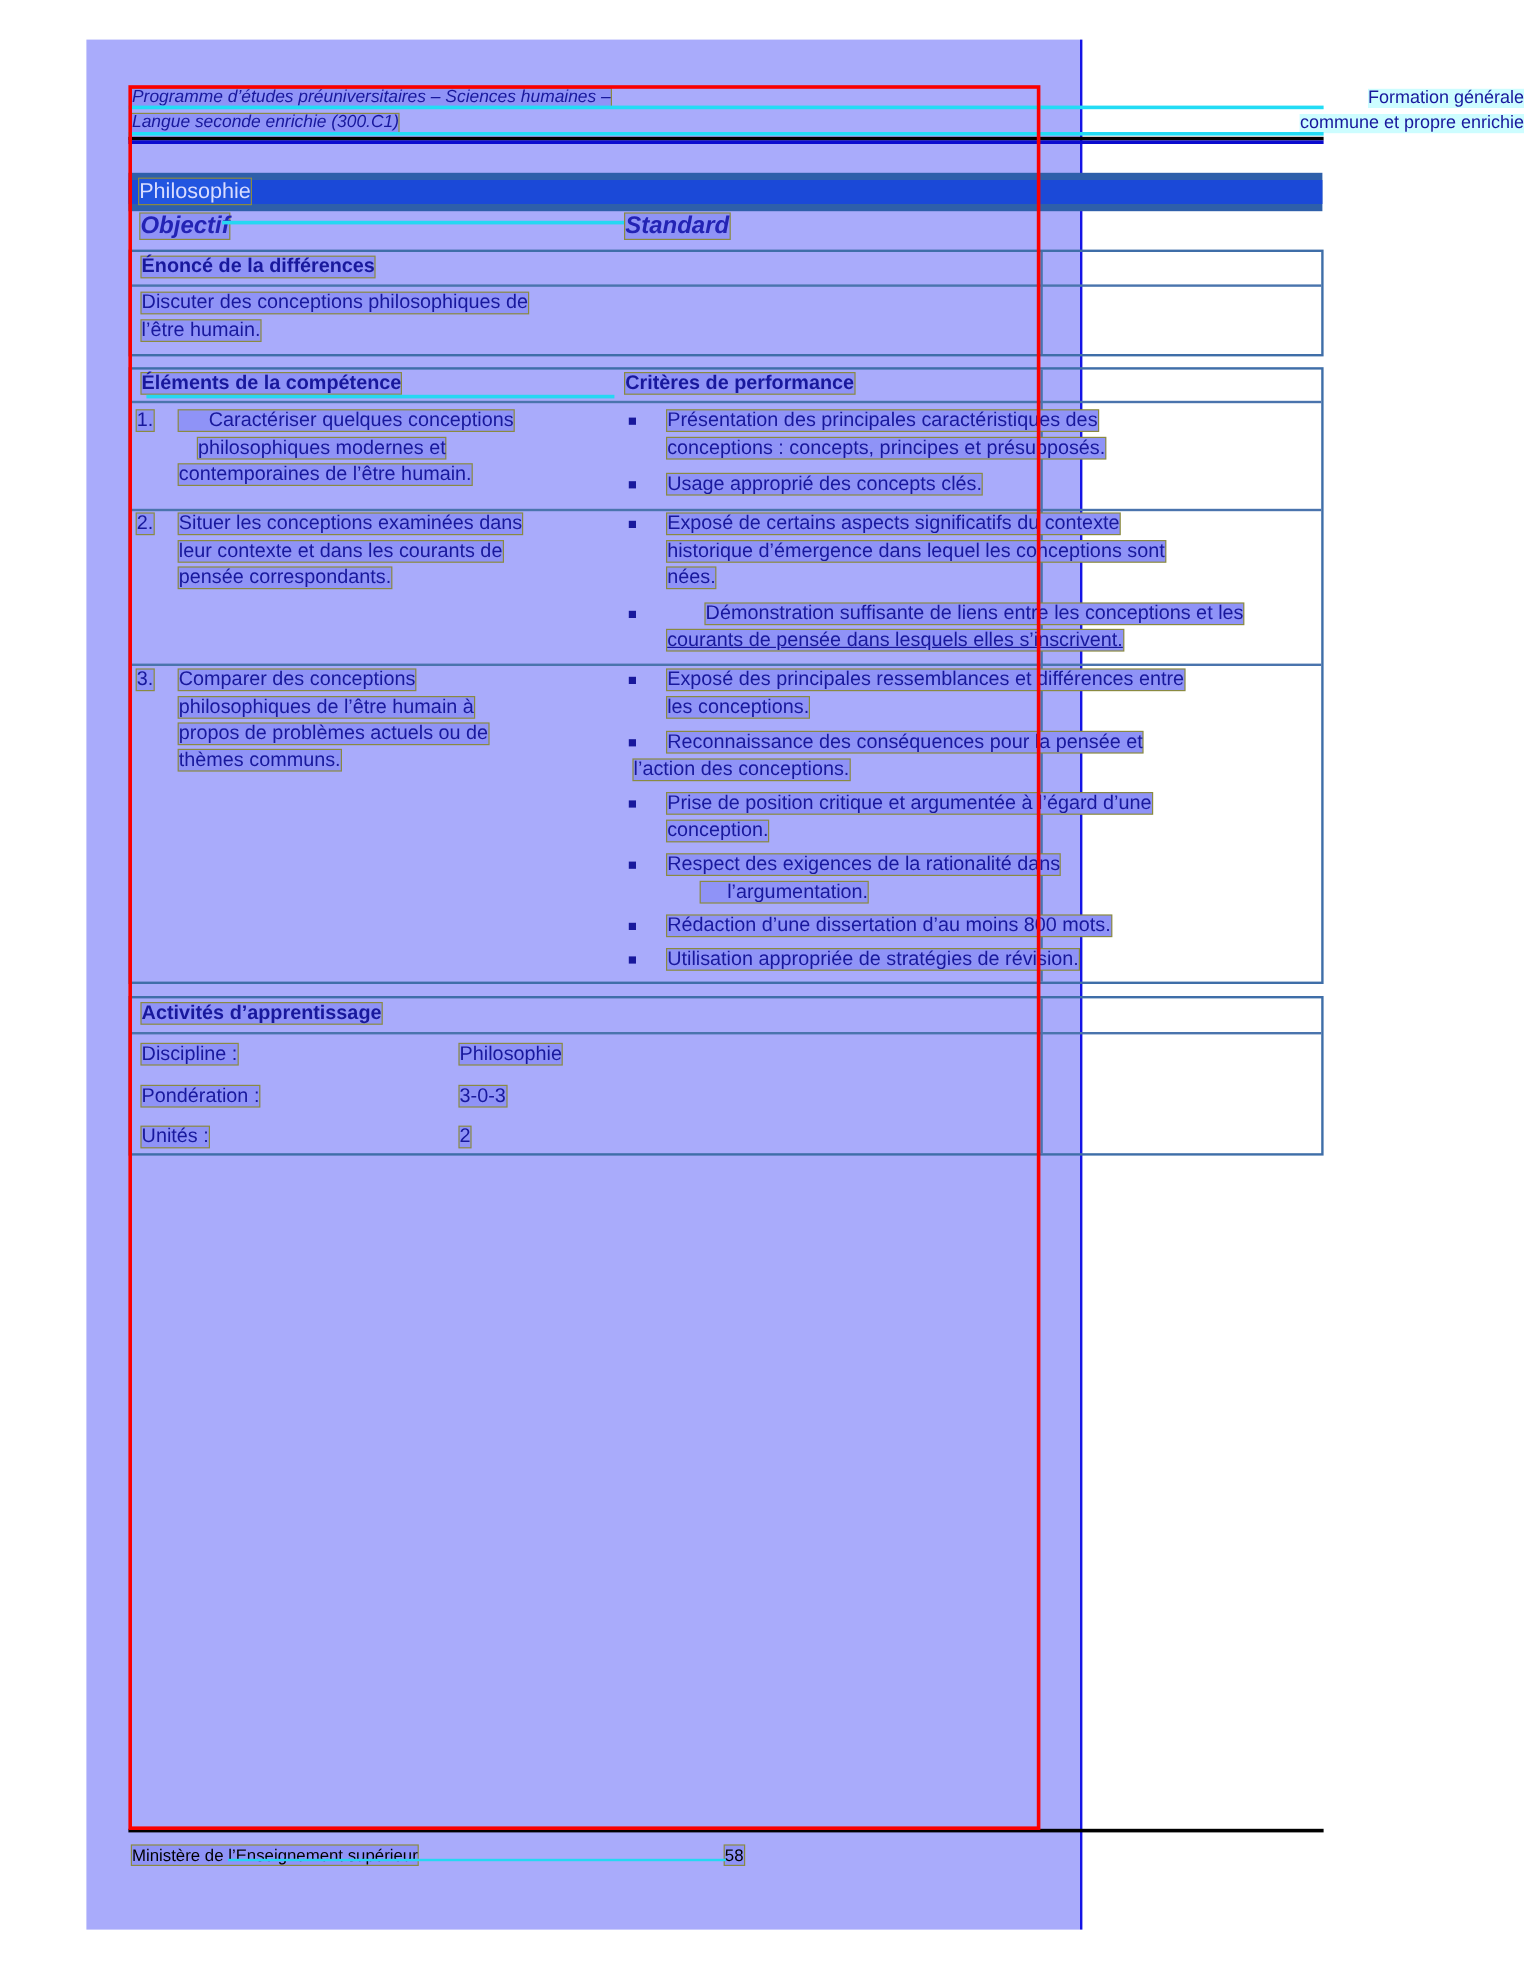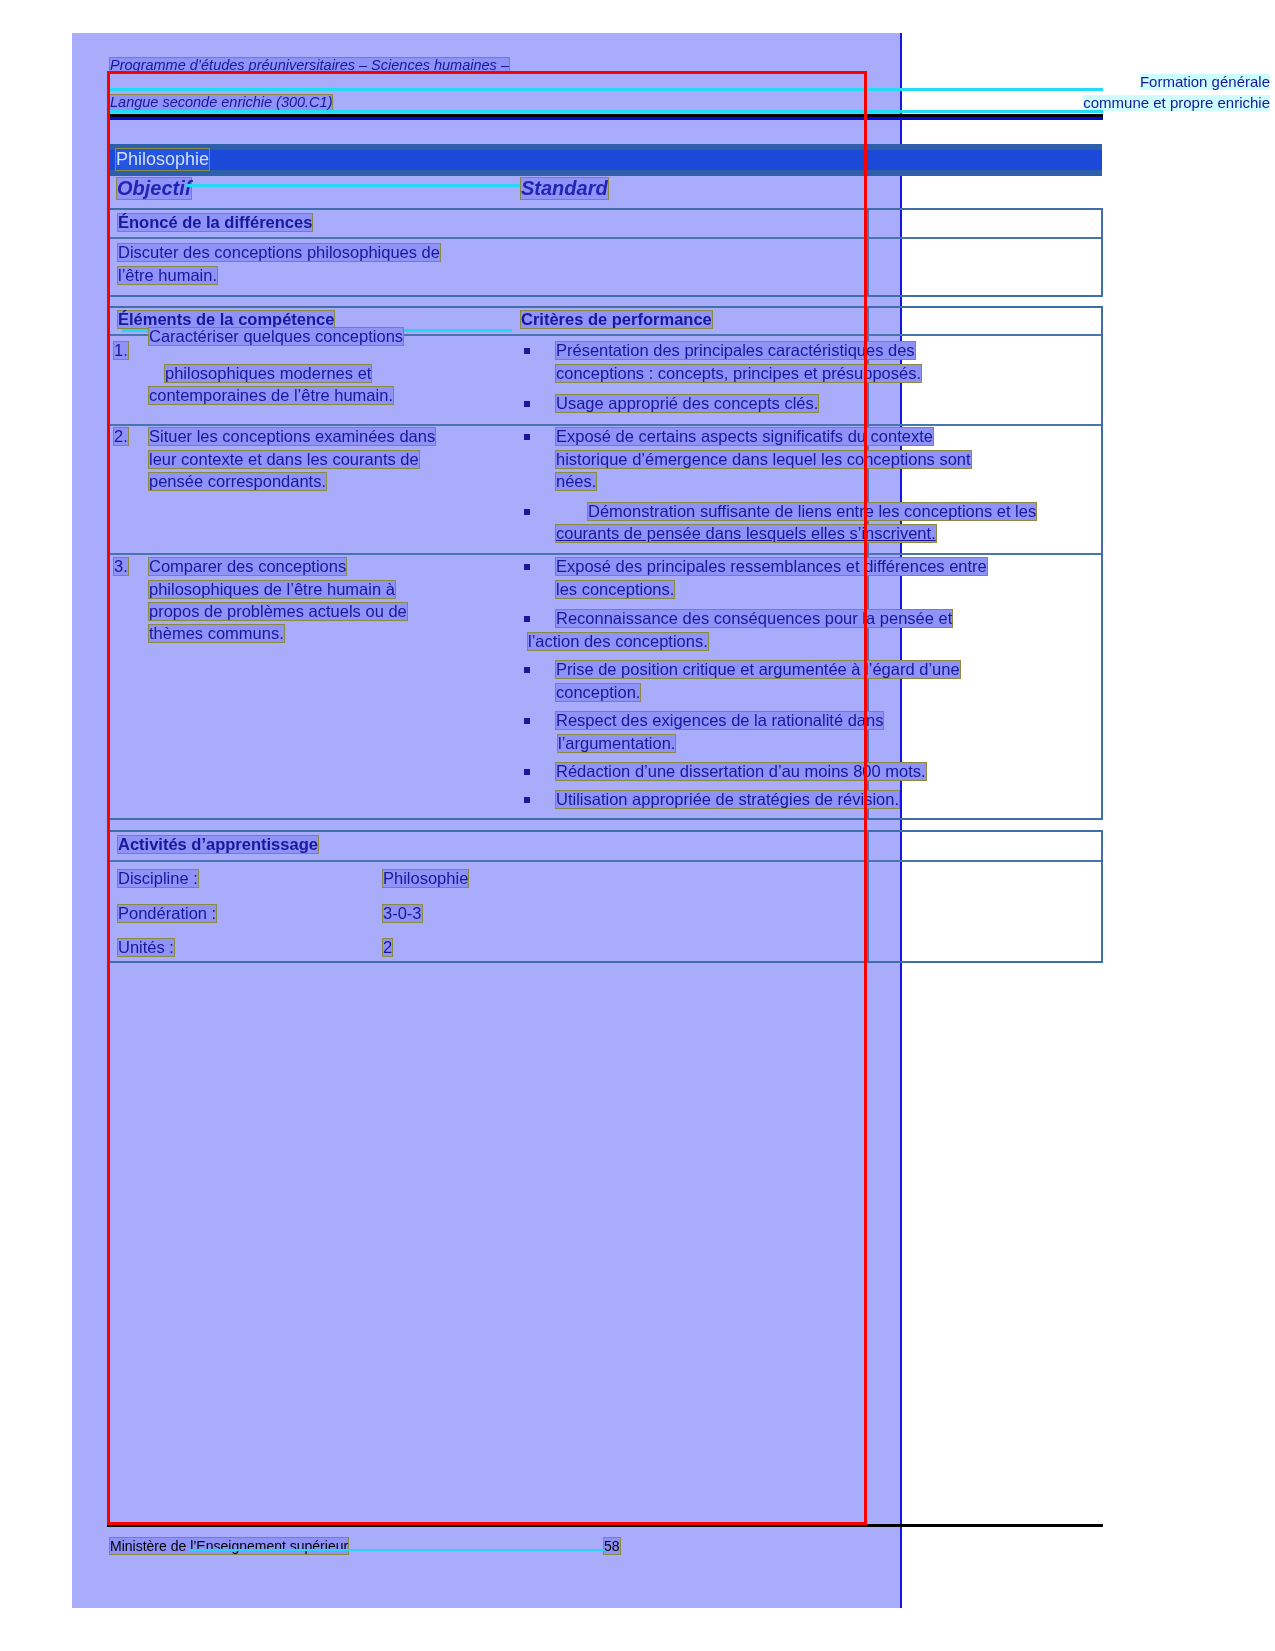--- a/index.html
+++ b/index.html
@@ -162,21 +162,21 @@
 </head>
 <body>
 
 <div id="page">
 
   <div class="page-sheet"></div>
   <div class="sheet-right"></div>
 
   <div class="content">
 
-    <div class="t hdr-left hl" style="left:110px; top:58px;">Programme d’études préuniversitaires – Sciences humaines –</div>
+    <div class="t hdr-left hl" style="left:110px; top:74px;">Programme d’études préuniversitaires – Sciences humaines –</div>
     <div class="t hdr-left hl" style="left:110px; top:95px;">Langue seconde enrichie (300.C1)</div>
 
     <div class="t hdr-right hl-white" style="right:5px; top:74px;">Formation générale</div>
     <div class="t hdr-right hl-white" style="right:5px; top:95px;">commune et propre enrichie</div>
 
     <div style="position:absolute;left:107px;top:88px;width:760px;height:3px;background:#22dcf5;"></div>
     <div style="position:absolute;left:867px;top:88px;width:236px;height:3px;background:#22dcf5;"></div>
     <div style="position:absolute;left:107px;top:110px;width:996px;height:3px;background:#22dcf5;"></div>
 
     <div class="rule-black" style="left:107px; top:114px; width:996px;"></div>
@@ -204,21 +204,21 @@
     <div class="vline" style="left:867px; top:308px; height:510px;"></div>
 
     <div class="tbl-hdrline" style="left:109px; top:424px; width:992px;"></div>
     <div class="tbl-hdrline" style="left:109px; top:553px; width:992px;"></div>
 
     <div class="t sec-title hl" style="left:118px; top:311px;">Éléments de la compétence</div>
     <div style="position:absolute;left:122px;top:329px;width:390px;height:3px;background:#25d7f2;"></div>
     <div class="t sec-title hl" style="left:521px; top:311px;">Critères de performance</div>
 
     <div class="t body-txt hl" style="left:114px; top:342px;">1.</div>
-    <div class="t body-txt hl" style="left:149px; top:328px;">Caractériser quelques conceptions</div>
+    <div class="t body-txt hl" style="left:149px; top:342px;padding-left:25px;">Caractériser quelques conceptions</div>
     <div class="t body-txt hl" style="left:149px; top:365px;margin-left:16px;">philosophiques modernes et</div>
     <div class="t body-txt hl" style="left:149px; top:387px;">contemporaines de l’être humain.</div>
 
     <div class="bullet-sq" style="left:524px; top:348px;"></div>
     <div class="t body-txt hl" style="left:556px; top:342px;">Présentation des principales caractéristiques des</div>
     <div class="t body-txt hl" style="left:556px; top:365px;">conceptions : concepts, principes et présupposés.</div>
     <div class="bullet-sq" style="left:524px; top:401px;"></div>
     <div class="t body-txt hl" style="left:556px; top:395px;">Usage approprié des concepts clés.</div>
 
     <div class="t body-txt hl" style="left:114px; top:428px;">2.</div>
@@ -247,21 +247,21 @@
     <div class="bullet-sq" style="left:524px; top:616px;"></div>
     <div class="t body-txt hl" style="left:556px; top:610px;">Reconnaissance des conséquences pour la pensée et</div>
     <div class="t body-txt hl" style="left:528px; top:633px;">l’action des conceptions.</div>
 
     <div class="bullet-sq" style="left:524px; top:667px;"></div>
     <div class="t body-txt hl" style="left:556px; top:661px;">Prise de position critique et argumentée à l’égard d’une</div>
     <div class="t body-txt hl" style="left:556px; top:684px;">conception.</div>
 
     <div class="bullet-sq" style="left:524px; top:718px;"></div>
     <div class="t body-txt hl" style="left:556px; top:712px;">Respect des exigences de la rationalité dans</div>
-    <div class="t body-txt hl" style="left:558px; top:735px;">l’argumentation.</div>
+    <div class="t body-txt hl" style="left:584px; top:735px;padding-left:22px;">l’argumentation.</div>
 
     <div class="bullet-sq" style="left:524px; top:769px;"></div>
     <div class="t body-txt hl" style="left:556px; top:763px;">Rédaction d’une dissertation d’au moins 800 mots.</div>
 
     <div class="bullet-sq" style="left:524px; top:797px;"></div>
     <div class="t body-txt hl" style="left:556px; top:791px;">Utilisation appropriée de stratégies de révision.</div>
 
     <div class="tbl" style="top:830px; height:133px;"></div>
     <div class="tbl-hdrline" style="left:109px; top:860px; width:992px;"></div>
     <div class="vline" style="left:867px; top:832px; height:129px;"></div>

